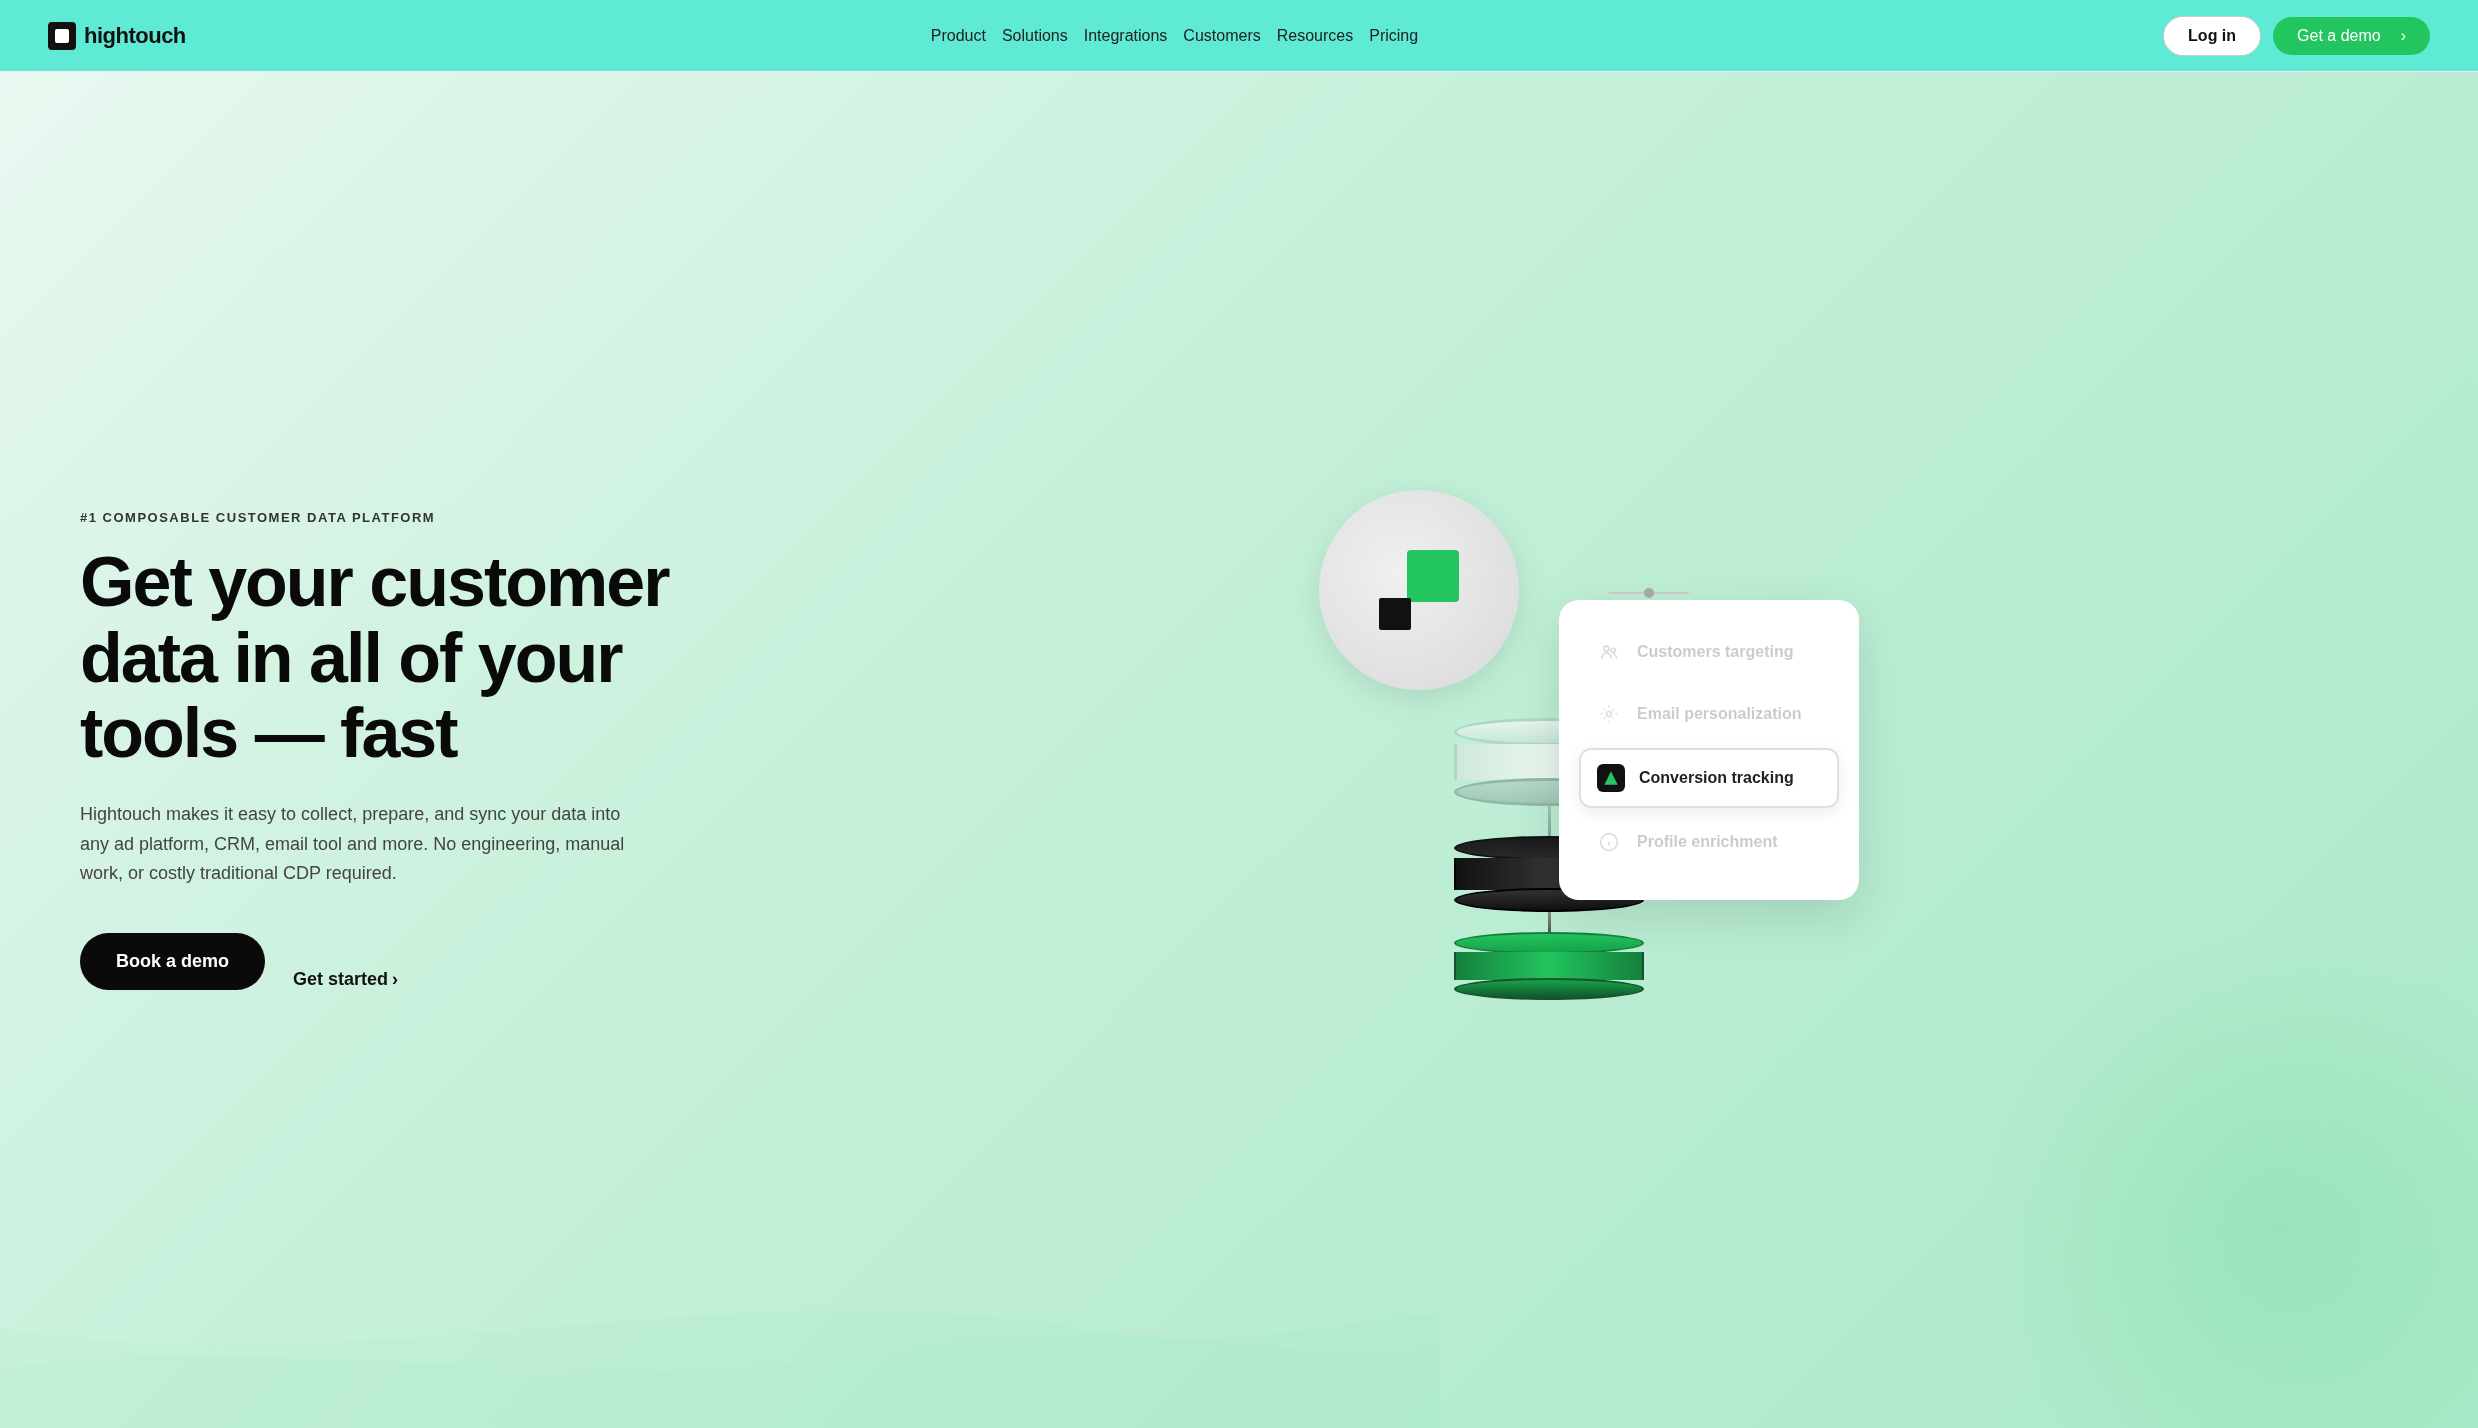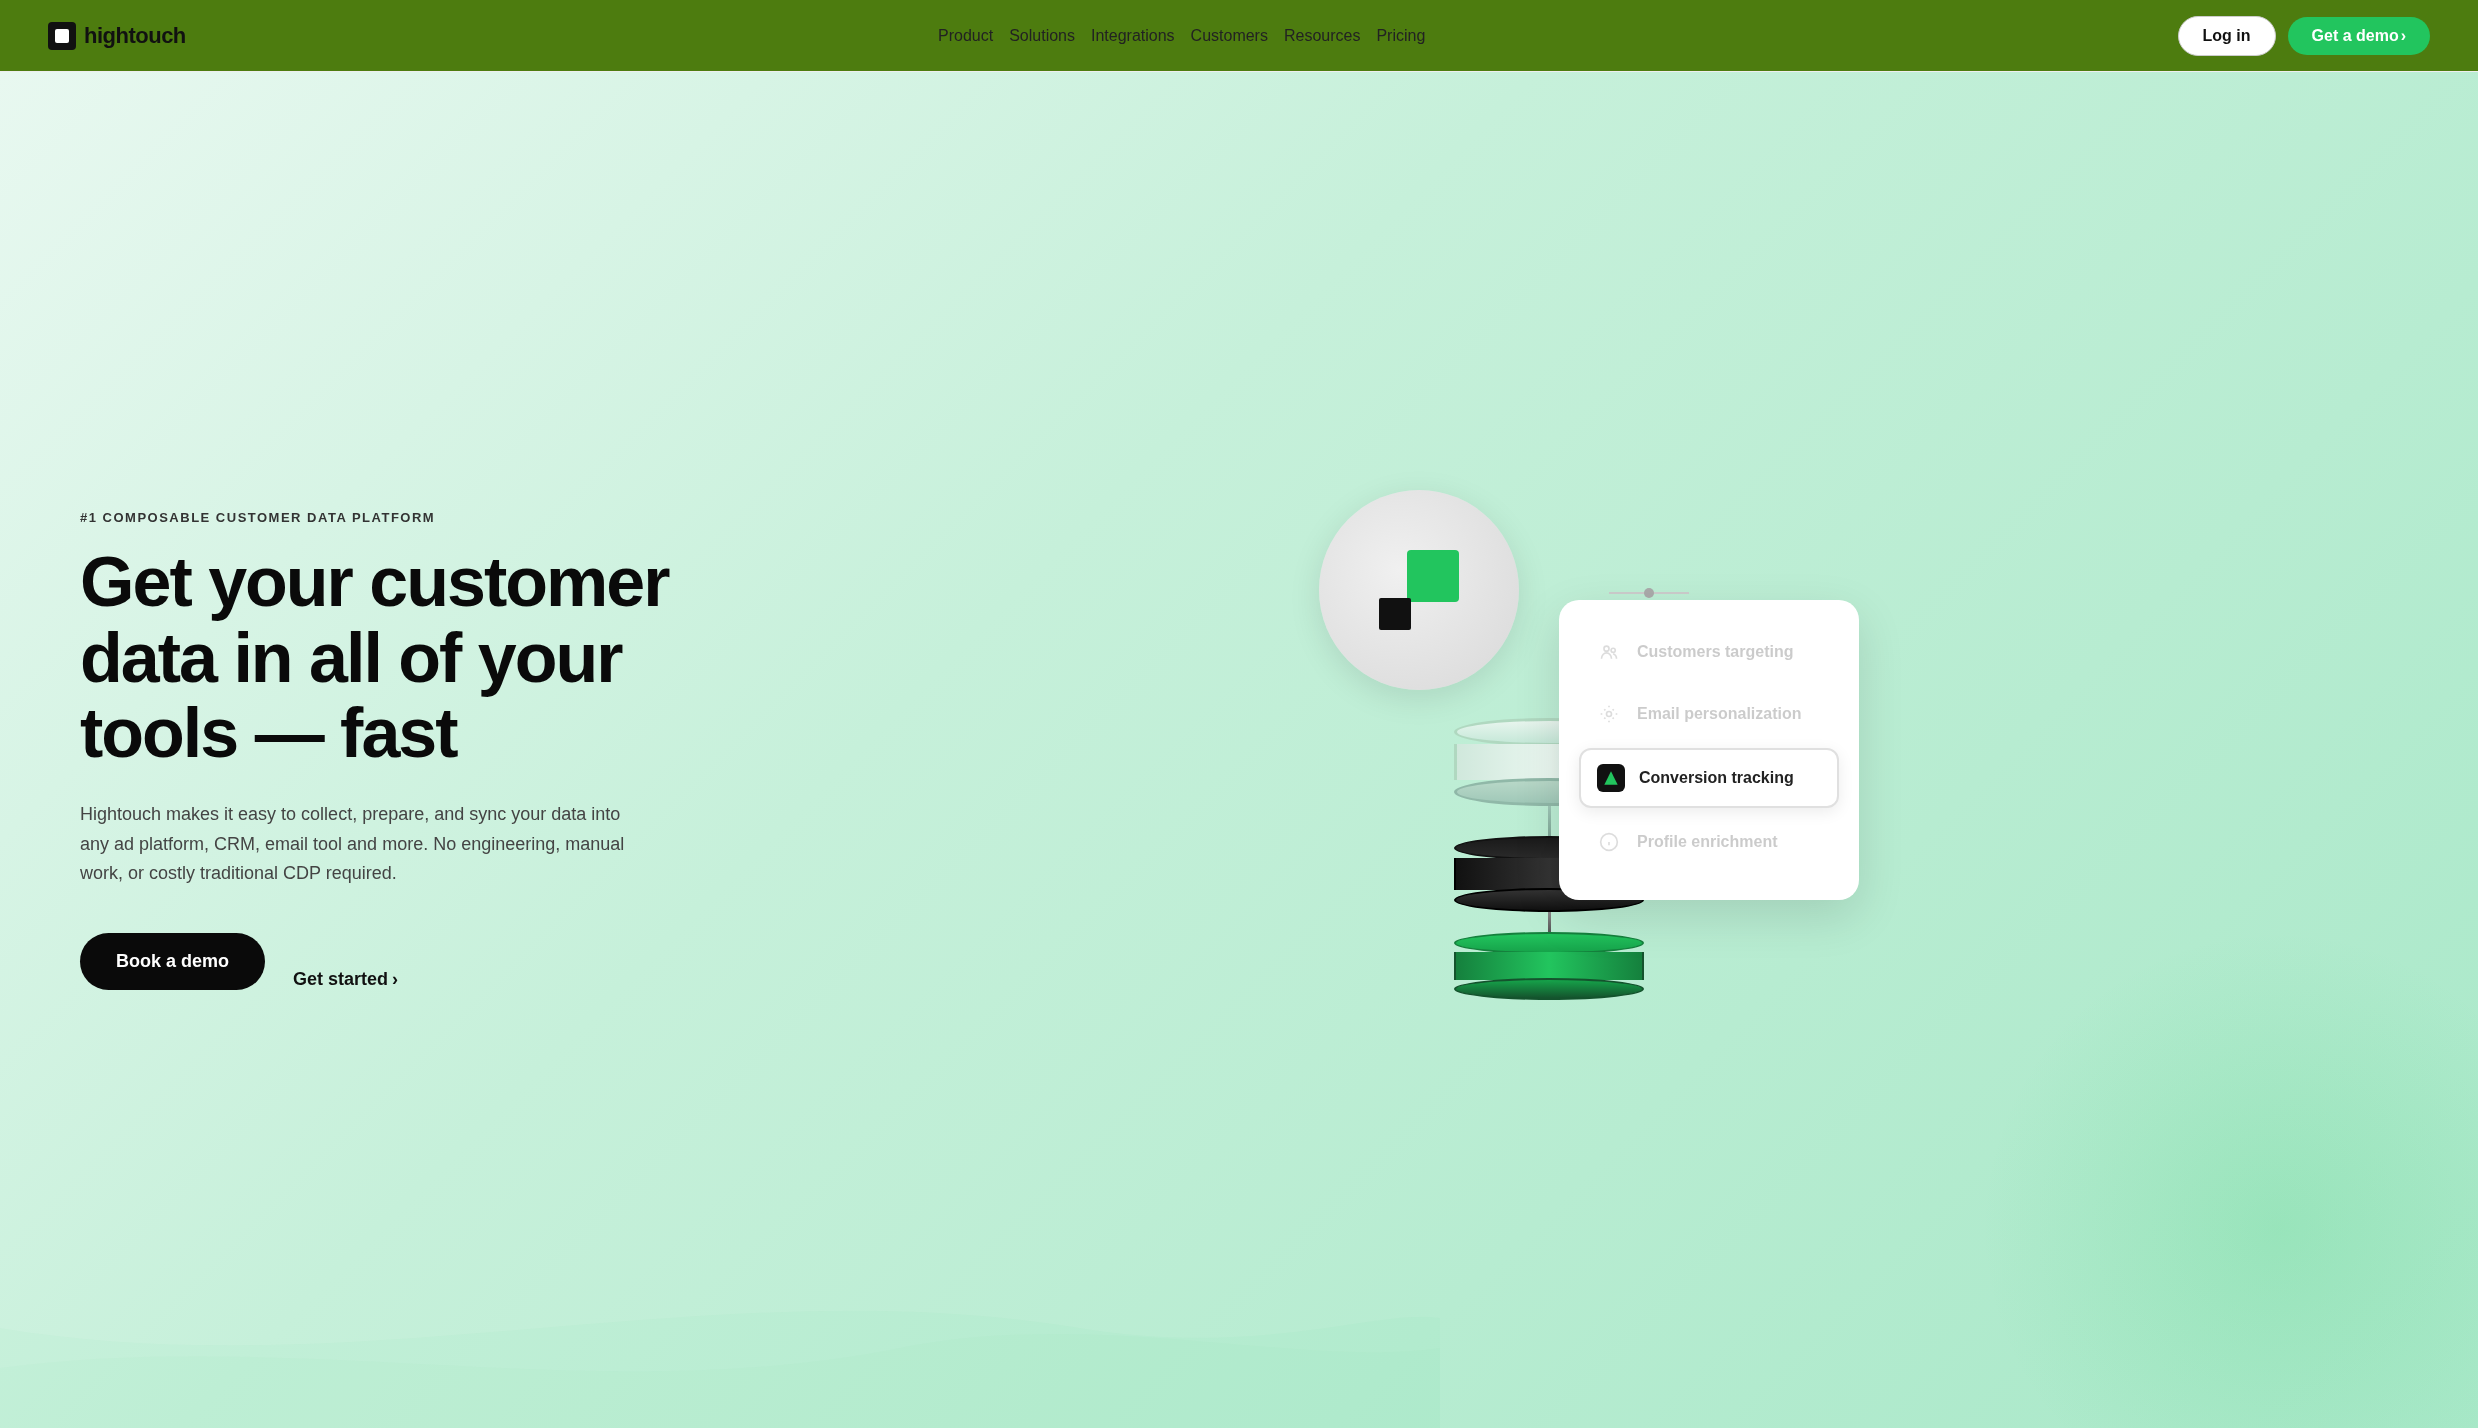--- a/index.html
+++ b/index.html
@@ -1,21 +1,21 @@
 <!DOCTYPE html>
 <html><head>
   <meta charset="utf-8">
   <style>
     * { margin: 0; padding: 0; box-sizing: border-box; }
     body { font-family: -apple-system, BlinkMacSystemFont, 'Segoe UI', sans-serif; overflow-x: hidden; }
 
     
     nav {
       position: fixed; top: 0; left: 0; right: 0; z-index: 100;
-      background: #4d7c0f;
+      background: #5eead4;
       display: flex; align-items: center; justify-content: space-between;
       padding: 0 48px; height: 72px;
       border-bottom: 1px solid #eee;
     }
     .nav-logo { display: flex; align-items: center; gap: 8px; text-decoration: none; }
     .nav-logo-icon {
       width: 28px; height: 28px; background: #111; border-radius: 4px;
       display: flex; align-items: center; justify-content: center;
     }
     .nav-logo-icon::before {
@@ -27,22 +27,22 @@
     .nav-links a {
       color: #222; text-decoration: none; font-size: 16px; font-weight: 500;
     }
     .nav-actions { display: flex; align-items: center; gap: 12px; }
     .btn-login {
       padding: 10px 24px; border: 1.5px solid #ccc; border-radius: 999px;
       background: #fff; color: #111; font-size: 16px; font-weight: 600; cursor: pointer;
     }
     .btn-demo {
       padding: 10px 24px; background: #22c55e; border: none; border-radius: 999px;
-      color: #fff; font-size: 16px; font-weight: 700; cursor: pointer;
-      display: flex; align-items: center; gap: 2px;
+      color: #fff; font-size: 16px; font-weight: 400; cursor: pointer;
+      display: flex; align-items: center; gap: 20px;
     }
 
     
     .hero {
       margin-top: 72px;
       min-height: calc(100vh - 72px);
       background: linear-gradient(135deg, #e8f8f0 0%, #c6f0da 40%, #a8e8c8 100%);
       display: flex; align-items: center;
       padding: 60px 80px;
       position: relative; overflow: hidden;

